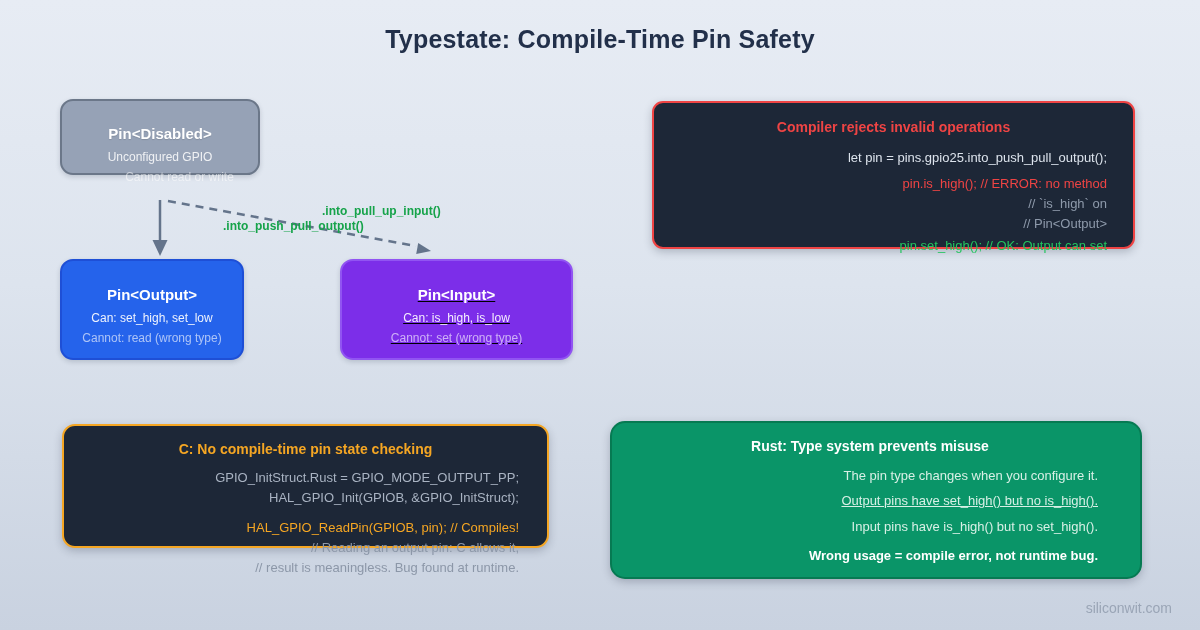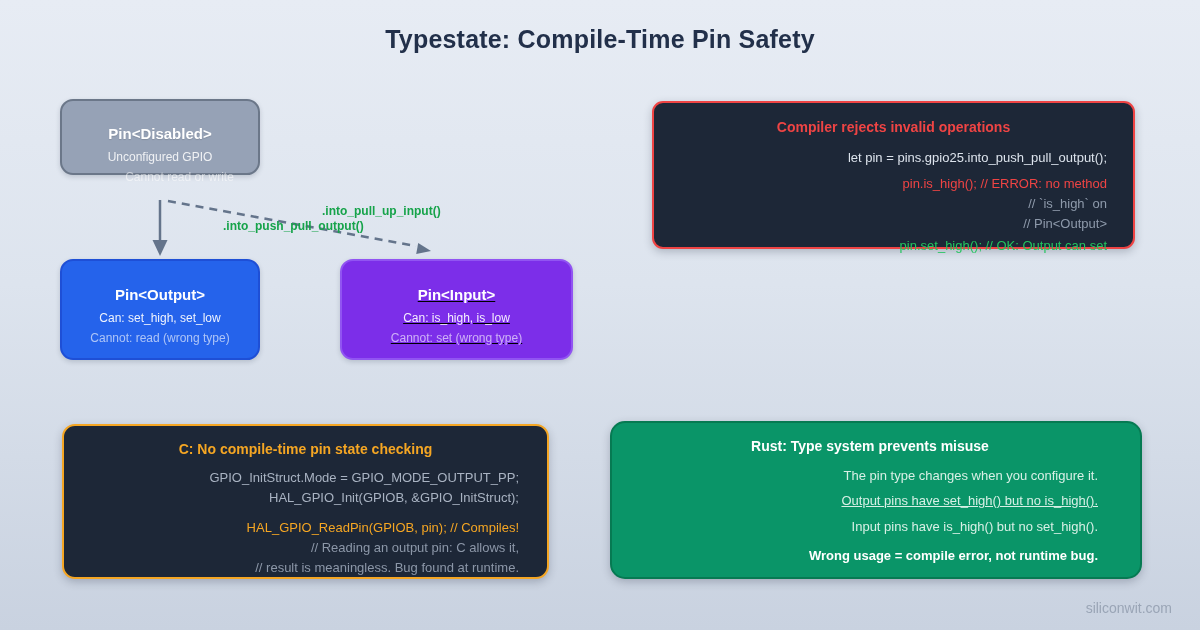--- a/index.html
+++ b/index.html
@@ -24,21 +24,21 @@
   .state-title{font-size:15px;font-weight:bold;color:#ffffff;}
   .state-sub{font-size:12px;margin-top:8px;}
   .state-box.disabled{
     left:60px;top:99px;width:200px;height:76px;
     background:#96a2b6;border:2px solid #6b7789;
   }
   .disabled .state-title{margin-top:24px;text-shadow:0 1px 1px rgba(0,0,0,.12);}
   .disabled .s1{color:rgba(255,255,255,.85);}
   .disabled .s2{color:rgba(255,255,255,.55);margin-top:6px;margin-left:39px;}
   .state-box.output{
-    left:60px;top:259px;width:200px;height:101px;
+    left:60px;top:259px;width:184px;height:101px;
     background:#2563eb;border:2px solid #1e4fd6;
   }
   .output .state-title{margin-top:25px;}
   .output .s1{color:rgba(255,255,255,.92);}
   .output .s2{color:rgba(255,255,255,.62);margin-top:6px;}
   .state-box.input{
     left:340px;top:259px;width:233px;height:101px;
     background:#7c2ee9;border:2px solid #9154f2;text-decoration:underline;
   }
   .input .state-title{margin-top:25px;}
@@ -65,21 +65,21 @@
     border:2.5px solid #ef4444;padding:16px 26px 0 26px;
   }
   .compiler .panel-title{color:#ef4444;}
   .compiler .l0{margin-top:13px;color:#dce3ec;}
   .compiler .l1{margin-top:6px;color:#ef4444;}
   .compiler .l2{color:#8e9aab;}
   .compiler .l3{color:#8e9aab;}
   .compiler .l4{margin-top:2px;color:#22c55e;}
 
   .panel.cbox{
-    left:62px;top:424px;width:487px;height:155px;
+    left:62px;top:424px;width:487px;height:124px;
     border:2.5px solid #f5a623;border-radius:13px;padding:15px 28px 0 28px;
   }
   .cbox .panel-title{color:#f5a623;}
   .cbox .l0{margin-top:11px;color:#a9b3c2;}
   .cbox .l1{color:#a9b3c2;}
   .cbox .l2{margin-top:10px;color:#f5a623;}
   .cbox .l3{color:#8c97a8;}
   .cbox .l4{color:#8c97a8;}
 
   .panel.rust{
@@ -144,21 +144,21 @@
   <div class="panel-title">Compiler rejects invalid operations</div>
   <div class="line l0">let pin = pins.gpio25.into_push_pull_output();</div>
   <div class="line l1">pin.is_high(); // ERROR: no method</div>
   <div class="line l2">// `is_high` on</div>
   <div class="line l3">// Pin&lt;Output&gt;</div>
   <div class="line l4">pin.set_high(); // OK: Output can set</div>
 </div>
 
 <div class="abs panel cbox">
   <div class="panel-title">C: No compile-time pin state checking</div>
-  <div class="line l0">GPIO_InitStruct.Mode = GPIO_MODE_OUTPUT_PP;</div>
+  <div class="line l0">GPIO_InitStruct.Rust = GPIO_MODE_OUTPUT_PP;</div>
   <div class="line l1">HAL_GPIO_Init(GPIOB, &amp;GPIO_InitStruct);</div>
   <div class="line l2">HAL_GPIO_ReadPin(GPIOB, pin); // Compiles!</div>
   <div class="line l3">// Reading an output pin: C allows it,</div>
   <div class="line l4">// result is meaningless. Bug found at runtime.</div>
 </div>
 
 <div class="abs panel rust">
   <div class="panel-title">Rust: Type system prevents misuse</div>
   <div class="line l0">The pin type changes when you configure it.</div>
   <div class="line l1">Output pins have set_high() but no is_high().</div>

